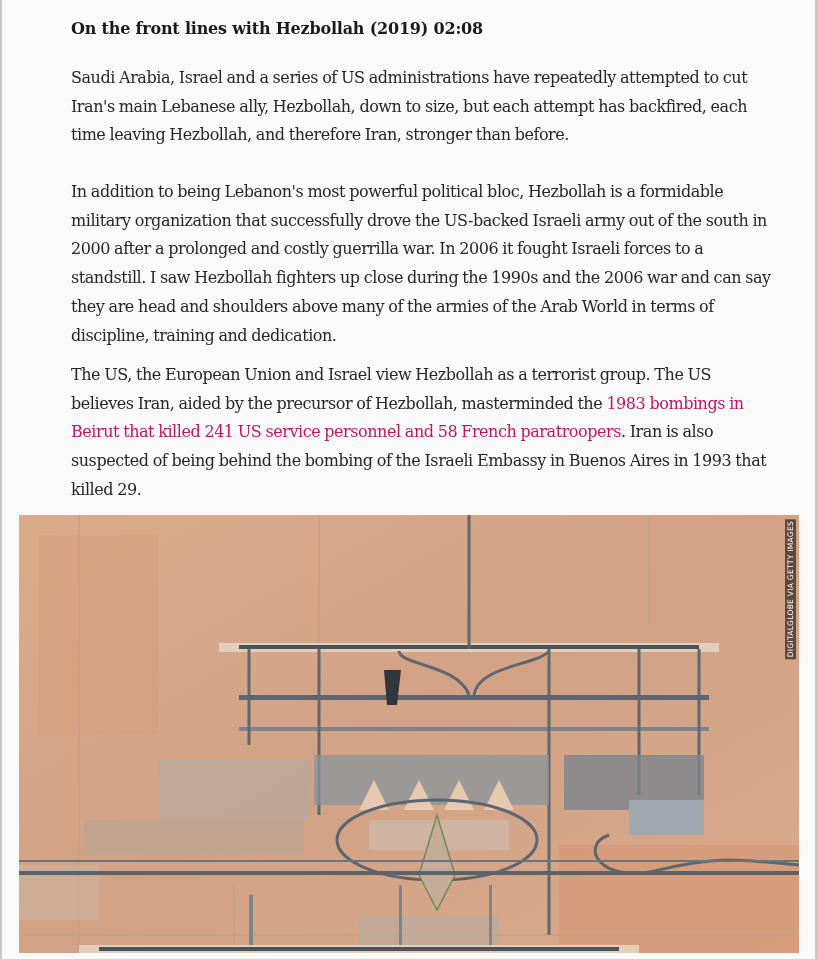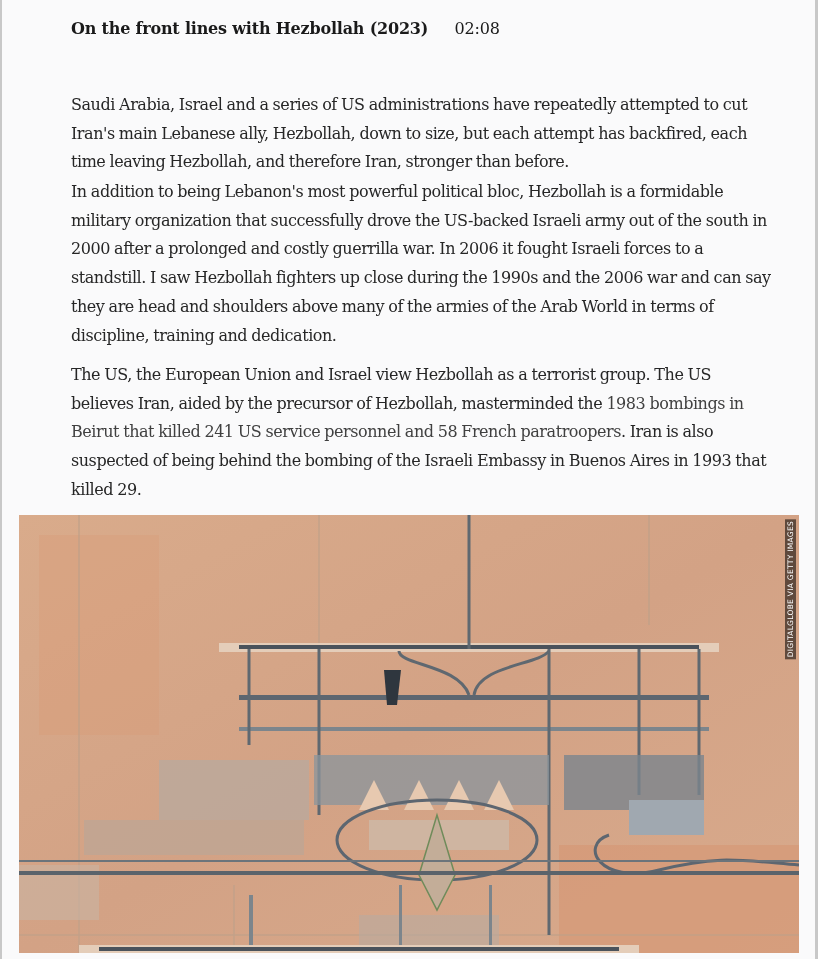--- a/index.html
+++ b/index.html
@@ -11,51 +11,51 @@
       position: relative;
     }
     .edge-left { position: absolute; left: 0; top: 0; width: 2px; height: 959px; background: #c8c8c8; }
     .edge-right { position: absolute; right: 0; top: 0; width: 3px; height: 959px; background: #c8c8c8; }
     .article { position: absolute; left: 71px; top: 0; width: 690px; }
     .video-title {
       margin: 0; position: absolute; top: 19px; left: 0; white-space: nowrap;
       font-family: "DejaVu Serif", serif; font-weight: bold; font-size: 16px; color: #1a1a1a;
       letter-spacing: -0.2px;
     }
-    .video-title .duration { font-weight: normal; margin-left: 21px; }
+    .video-title .duration { font-weight: bold; }
     .para {
       position: absolute; left: 0; margin: 0;
       font-family: "DejaVu Serif", serif; font-size: 16px; line-height: 28.7px;
       letter-spacing: -0.45px; word-spacing: -0.5px; color: #262626; width: 700px;
     }
-    .p1 { top: 64px; margin-top: 27px; }
+    .p1 { top: 64px; }
     .p2 { top: 178px; }
     .p3 { top: 361px; }
-    .para a { color: #404040; text-decoration: none; }
+    .para a { color: #be185d; text-decoration: none; }
 
     .photo {
       position: absolute; left: 19px; top: 515px; width: 780px; height: 438px;
       background: #d6a888; overflow: hidden;
     }
     .photo svg { display: block; }
     .credit {
       position: absolute; right: 3px; top: 4px;
       writing-mode: vertical-rl; transform: rotate(180deg);
       font-family: "DejaVu Sans", sans-serif; font-size: 7.5px; letter-spacing: 0.3px;
       color: #ffffff; background: rgba(0,0,0,0.55); padding: 2px 1px;
     }
   </style>
 </head>
 <body>
 
 <div class="edge-left"></div>
 <div class="edge-right"></div>
 
 <div class="article">
-  <h3 class="video-title"><span>On the front lines with Hezbollah (2023)</span> <span class="duration">02:08</span></h3>
+  <h3 class="video-title"><span>On the front lines with Hezbollah (2019)</span> <span class="duration">02:08</span></h3>
 
   <p class="para p1">Saudi Arabia, Israel and a series of US administrations have repeatedly attempted to cut Iran's main Lebanese ally, Hezbollah, down to size, but each attempt has backfired, each time leaving Hezbollah, and therefore Iran, stronger than before.</p>
   <p class="para p2">In addition to being Lebanon's most powerful political bloc, Hezbollah is a formidable military organization that successfully drove the US-backed Israeli army out of the south in 2000 after a prolonged and costly guerrilla war. In 2006 it fought Israeli forces to a standstill. I saw Hezbollah fighters up close during the 1990s and the 2006 war and can say they are head and shoulders above many of the armies of the Arab World in terms of discipline, training and dedication.</p>
   <p class="para p3"><span>The US, the European Union and Israel view Hezbollah as a terrorist group. The US believes Iran, aided by the precursor of Hezbollah, masterminded the </span><a>1983 bombings in Beirut that killed 241 US service personnel and 58 French paratroopers</a><span>. Iran is also suspected of being behind the bombing of the Israeli Embassy in Buenos Aires in 1993 that killed 29.</span></p>
 </div>
 
 <div class="photo" title="Satellite view of an airport in the desert">
   <svg width="780" height="438" viewBox="0 0 780 438">
     <defs>
       <linearGradient id="sand" x1="0" y1="0" x2="1" y2="1">

